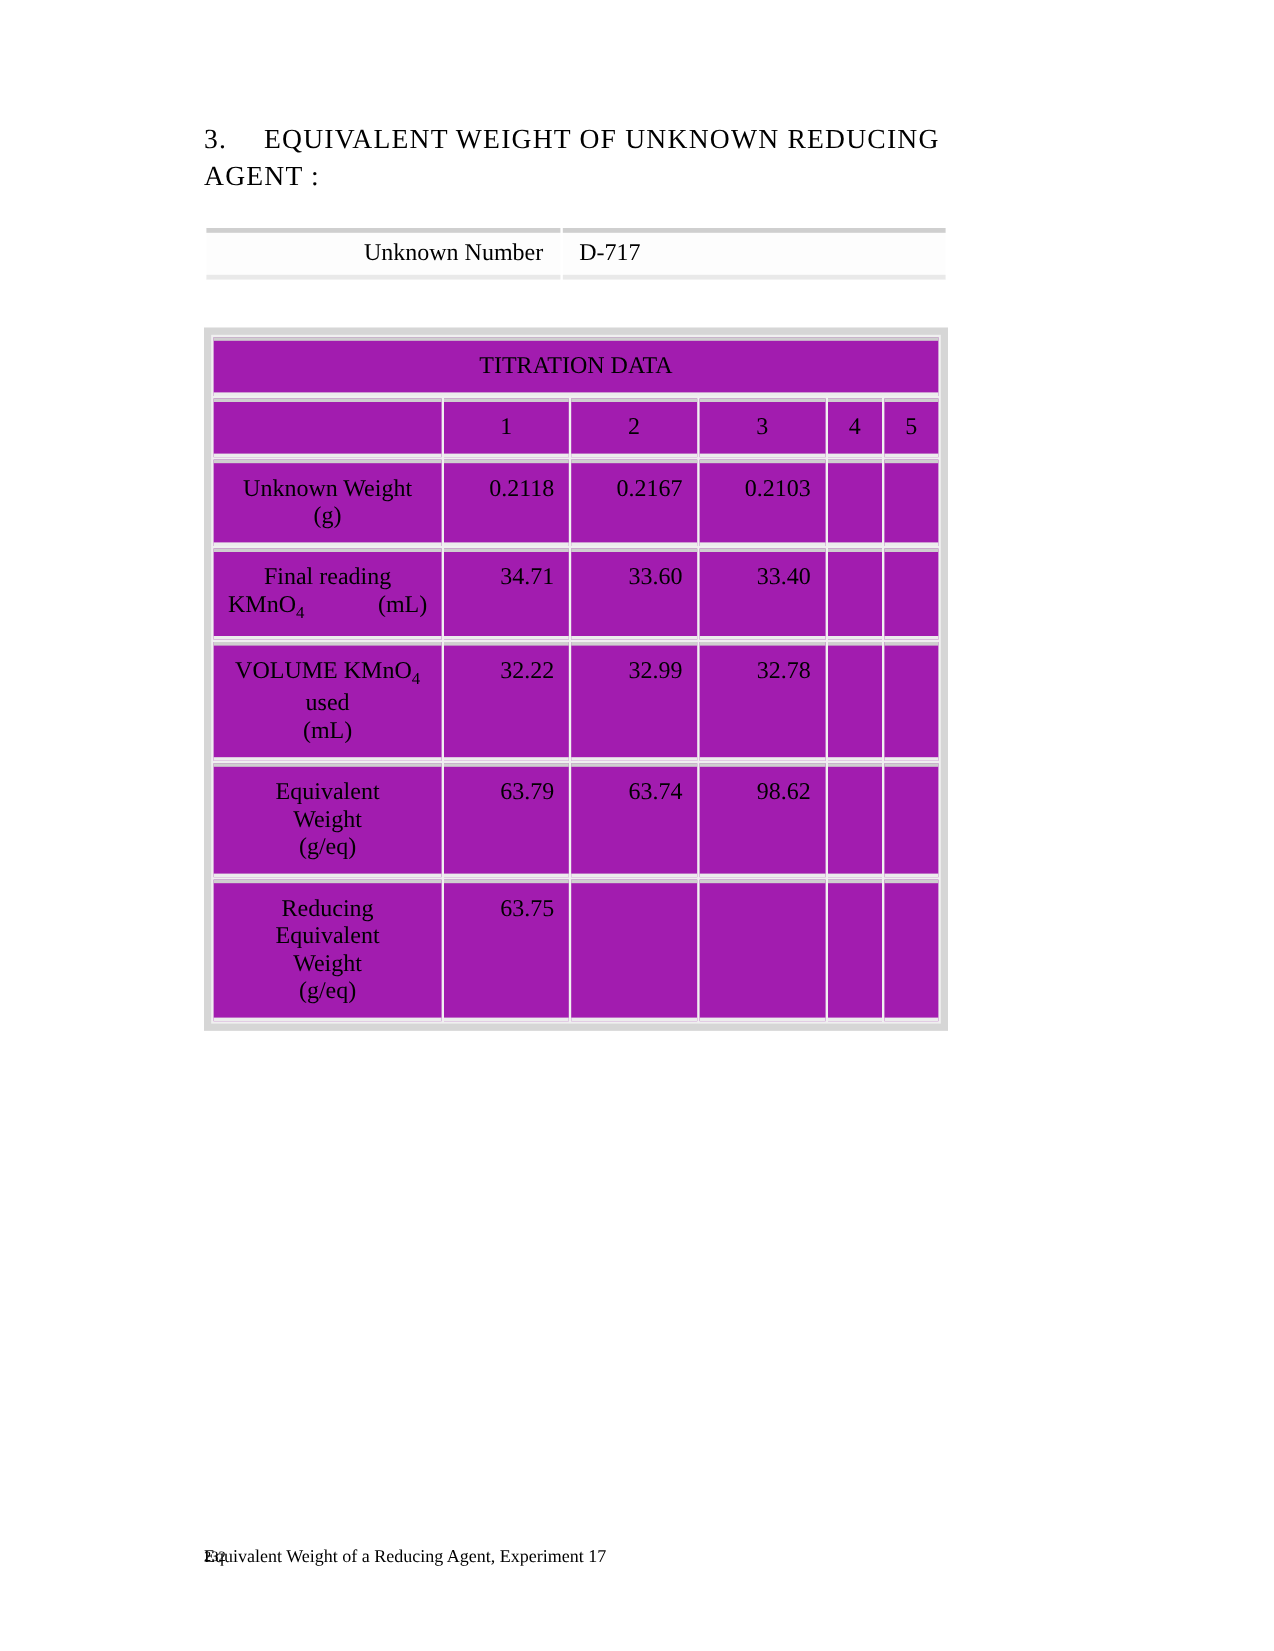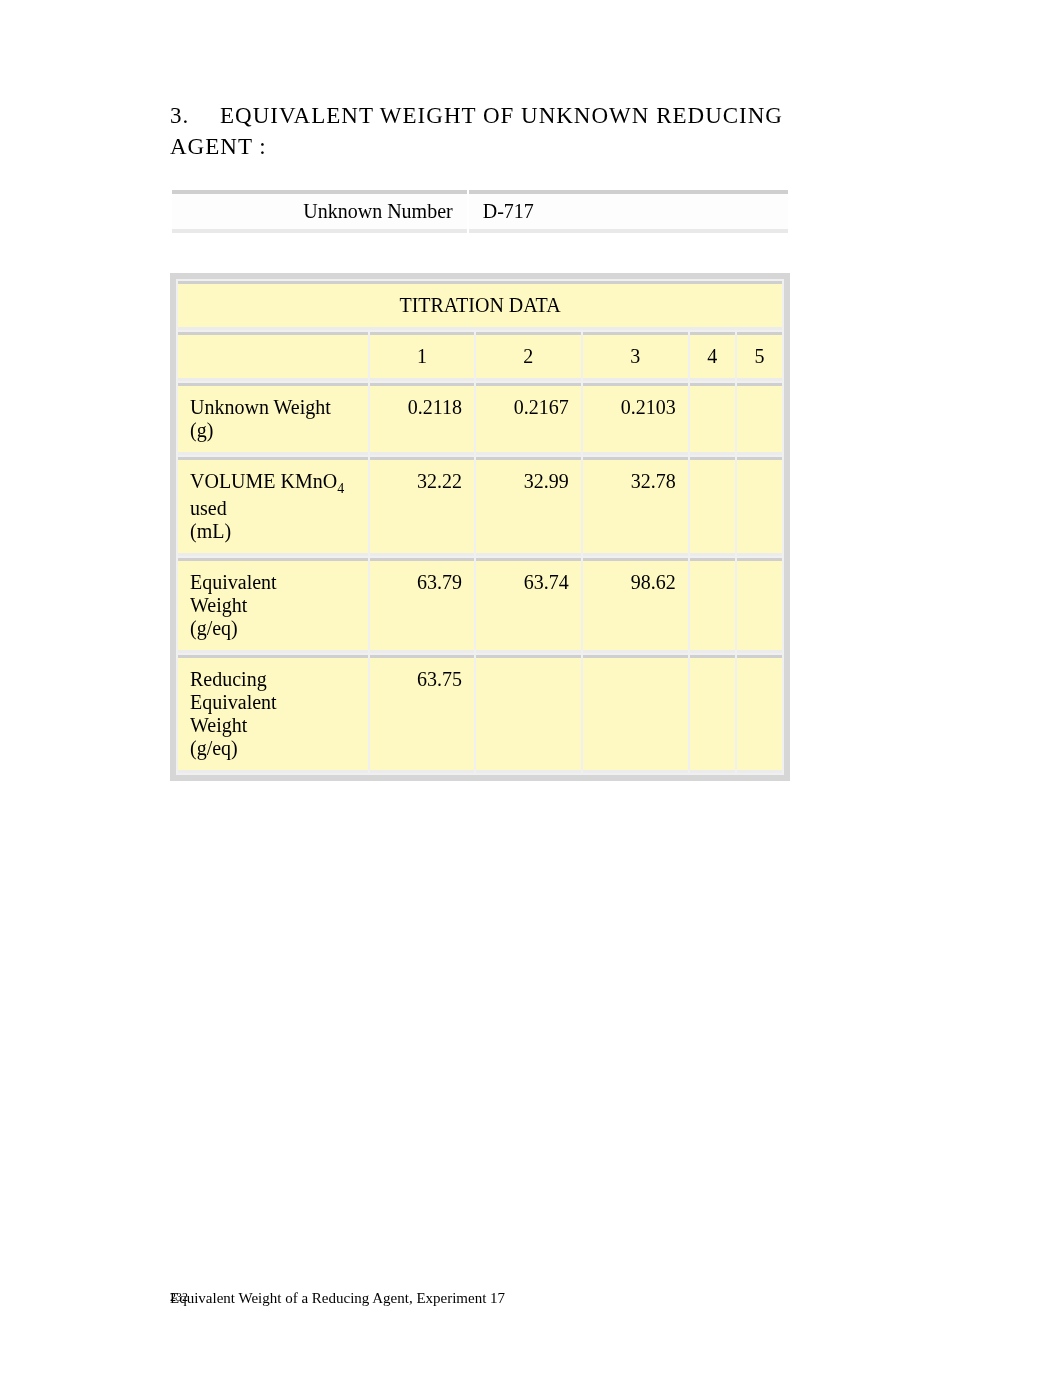--- a/index.html
+++ b/index.html
@@ -56,42 +56,42 @@
     background: #f0f0f0;
     padding: 0;
   }
   .tit-table {
     width: 100%;
     border-collapse: separate;
     border-spacing: 2px;
     font-size: 20px;
   }
   .tit-table th, .tit-table td {
-    background: #fef9c3;
+    background: #a21caf;
     padding: 10px 12px;
     text-align: left;
     vertical-align: top;
     font-weight: normal;
     border-top: 3px solid #cfcfcf;
     border-bottom: 3px solid #ececec;
   }
   .tit-table thead th.title {
     text-align: center;
     font-size: 20px;
   }
   .tit-table thead tr.cols th {
     text-align: center;
   }
   .tit-table tbody td.num {
     text-align: right;
   }
   .row-label {
     width: 190px;
   }
-  .row-label .line1 { display: block; }
+  .row-label .line1 { display: block; text-align: center; }
   .row-label .line2 {
     display: flex;
     justify-content: space-between;
   }
   .row-label .sub { font-size: 14px; vertical-align: sub; }
   .smallcaps { font-variant: small-caps; }
 
   .footer {
     position: absolute;
     left: 170px;
@@ -147,20 +147,36 @@
             <span class="line1">Unknown Weight</span>
             <span class="line1">(g)</span>
           </td>
           <td class="num">0.2118</td>
           <td class="num">0.2167</td>
           <td class="num">0.2103</td>
           <td class="num"></td>
           <td class="num"></td>
         </tr>
 
+        <tr>
+          <td class="row-label">
+            <span class="line1">Final reading</span>
+            <span class="line2">
+              <span>
+                <span>KMnO</span><span class="sub">4</span>
+              </span>
+              <span>(mL)</span>
+            </span>
+          </td>
+          <td class="num">34.71</td>
+          <td class="num">33.60</td>
+          <td class="num">33.40</td>
+          <td class="num"></td>
+          <td class="num"></td>
+        </tr>
 
 
         <tr>
           <td class="row-label">
             <span class="line1">
               <span>V</span><span class="smallcaps">OLUME</span><span> KMnO</span><span class="sub">4</span>
             </span>
             <span class="line1">used</span>
             <span class="line1">(mL)</span>
           </td>

